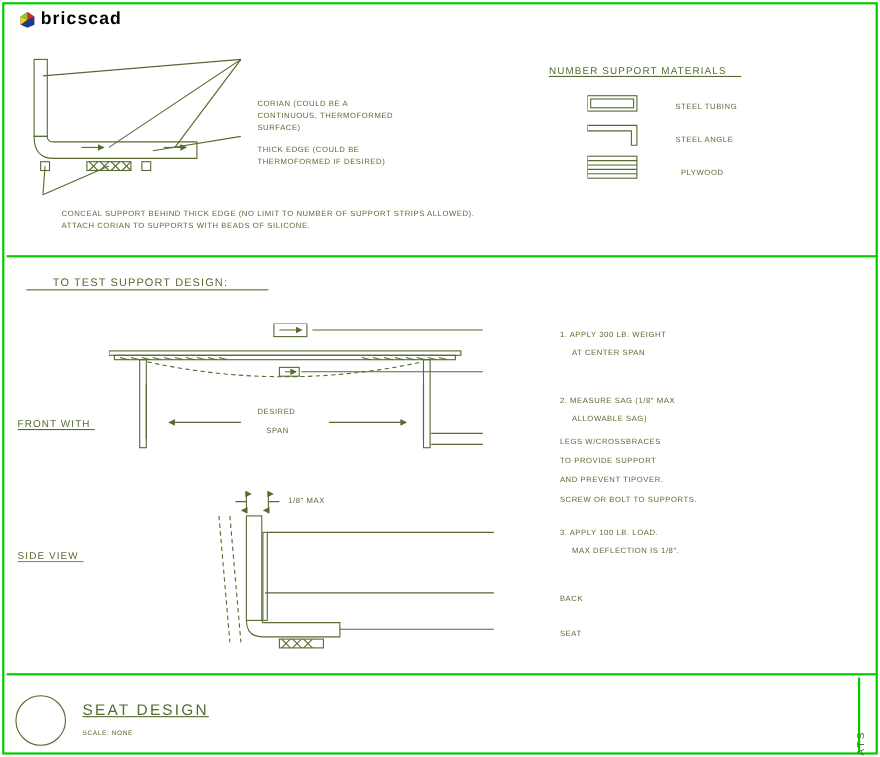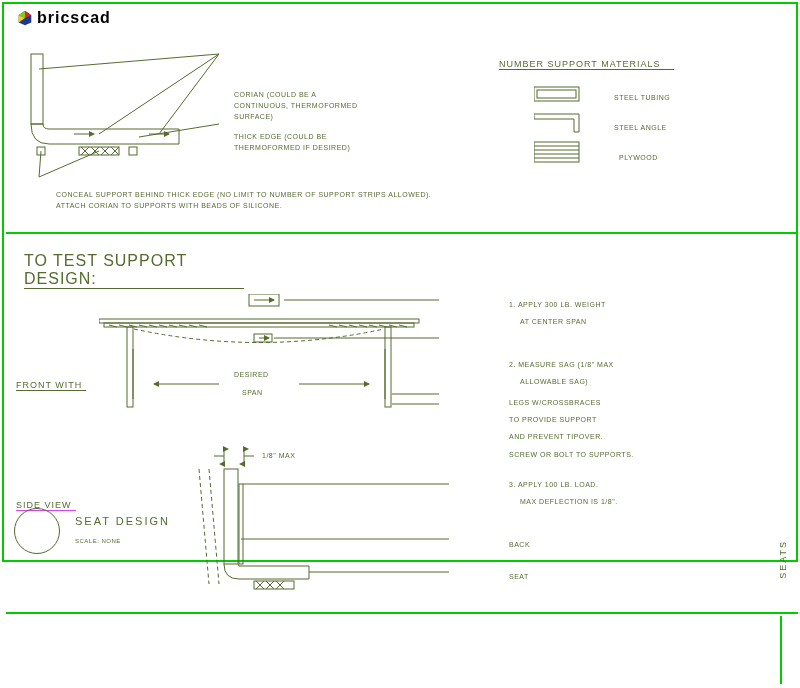--- a/index.html
+++ b/index.html
@@ -1,17 +1,17 @@
 <!DOCTYPE html>
 <html><head>
 <meta charset="utf-8">
 <style>
 * { margin: 0; padding: 0; box-sizing: border-box; }
 body { font-family: Arial, sans-serif; background: #fff; width: 800px; height: 688px; position: relative; }
-.frame { position: absolute; top: 2px; left: 2px; width: 796px; height: 560px; border: 2px solid #00cc00; }
+.frame { position: absolute; top: 2px; left: 2px; width: 796px; height: 684px; border: 2px solid #00cc00; }
 .logo { position: absolute; top: 5px; left: 12px; display: flex; align-items: center; gap: 3px; }
 .logo-icon { width: 18px; height: 18px; }
 .logo-text { font-size: 16px; font-family: "Segoe UI", Arial, sans-serif; font-weight: bold; color: #000; letter-spacing: 1px; }
 .section-title { font-size: 9px; font-family: Arial, sans-serif; color: #556b2f; letter-spacing: 1px; }
 .section-underline { border-bottom: 1px solid #556b2f; }
 .annotation { font-size: 7px; font-family: Arial, sans-serif; color: #556b2f; letter-spacing: 0.5px; line-height: 1.6; }
 .divider { position: absolute; left: 2px; width: 792px; height: 2px; background: #00cc00; }
 .svg-layer { position: absolute; }
 .title-block { position: absolute; bottom: 6px; left: 10px; display: flex; align-items: center; gap: 15px; }
 .title-circle { width: 46px; height: 46px; border: 1px solid #556b2f; border-radius: 50%; }
@@ -99,21 +99,21 @@
         <line x1="0" y1="76" x2="45" y2="76"></line>
     </g>
   </svg>
   <div class="annotation" style="position:absolute; top:88px; left:610px;">STEEL TUBING</div>
   <div class="annotation" style="position:absolute; top:118px; left:610px;">STEEL ANGLE</div>
   <div class="annotation" style="position:absolute; top:148px; left:615px;">PLYWOOD</div>
 
   <div class="divider" style="top:228px;"></div>
 
   <div style="position:absolute; top:248px; left:20px; width:220px;" class="section-underline">
-    <div class="section-title" style="font-size:16px;">TO TEST SUPPORT DESIGN:</div>
+    <div class="section-title" style="font-size:10px;margin-left:24px;">TO TEST SUPPORT DESIGN:</div>
   </div>
 
   <svg class="svg-layer" style="top:290px; left:95px;" width="340" height="135">
     <g stroke="#556b2f" stroke-width="1" fill="none">
       <rect x="150" y="0" width="30" height="12"></rect>
       <line x1="155" y1="6" x2="175" y2="6" marker-end="url(#arr2)"></line>
       <rect x="0" y="25" width="320" height="4"></rect>
       <rect x="5" y="29" width="310" height="4"></rect>
       <line x1="10" y1="31" x2="18" y2="33"></line>
         <line x1="20" y1="31" x2="28" y2="33"></line>
@@ -214,19 +214,19 @@
         </marker>
     </defs>
   </svg>
   <div class="annotation" style="position:absolute; top:446px; left:258px;">1/8" MAX</div>
 
   <div class="divider" style="top:608px;"></div>
 
   <div class="title-block">
     <div class="title-circle"></div>
     <div>
-      <div class="section-title" style="font-size:11px; letter-spacing:2px;">SEAT DESIGN</div>
+      <div class="section-title" style="font-size:14px; letter-spacing:2px;text-decoration:underline;">SEAT DESIGN</div>
       <div class="annotation" style="margin-top:10px; font-size:6px;">SCALE: NONE</div>
     </div>
   </div>
   <div style="position:absolute; top:612px; left:776px; width:2px; height:68px; background:#00cc00;"></div>
   <div class="side-label">SEATS</div>
 </div>
 
 </body></html>

